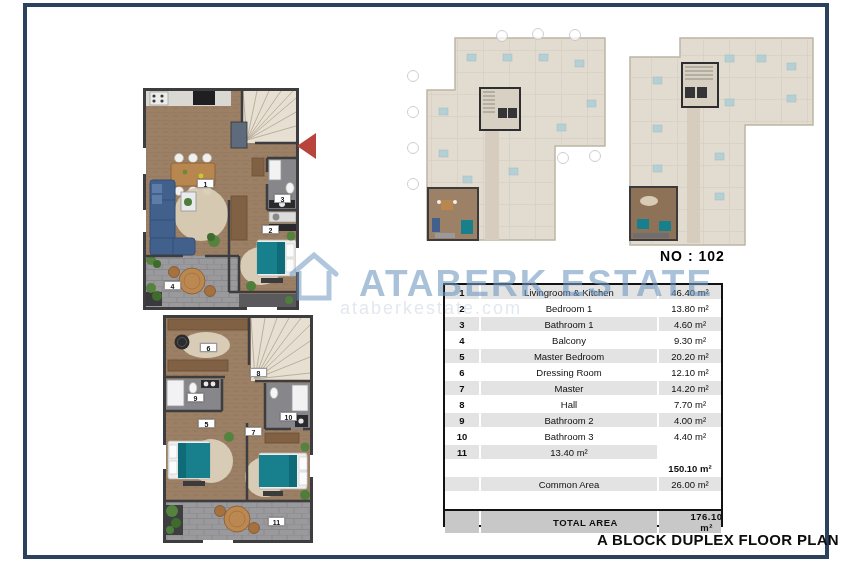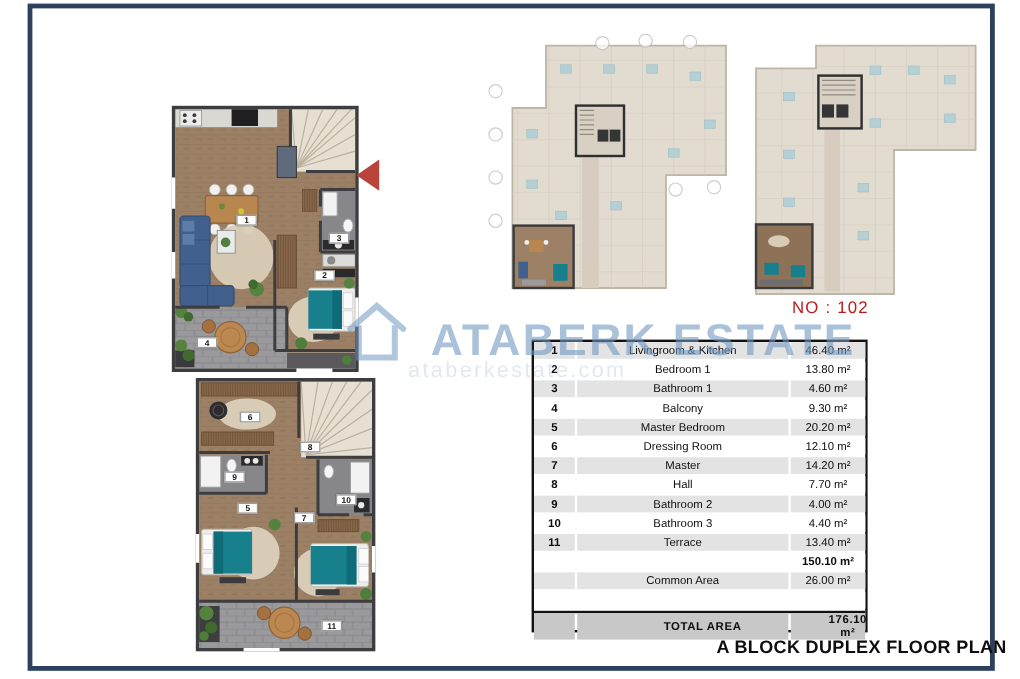--- a/index.html
+++ b/index.html
@@ -7,22 +7,22 @@
   .canvas { position:relative; width:850px; height:566px; background:#fff; overflow:hidden; }
   .frame { position:absolute; left:23px; top:3px; width:806px; height:556px;
            border:4px solid #2b415c; }
   .plan { position:absolute; }
   .room-label { position:absolute; width:17px; height:9px; background:#fff;
     border:0.5px solid #9a9a9a; box-shadow:0 0 1px rgba(0,0,0,.45);
     font-size:7px; font-weight:bold; line-height:9px; text-align:center; color:#111; z-index:3; }
   .entrance-arrow { position:absolute; left:297px; top:133px; width:0; height:0;
     border-top:13px solid transparent; border-bottom:13px solid transparent;
     border-right:19px solid #b9443c; z-index:3; }
-  .unit-no { position:absolute; left:660px; top:248px; font-size:14px; font-weight:400;
-    letter-spacing:1px; color:#b91c1c; z-index:4; }
+  .unit-no { position:absolute; left:660px; top:248px; font-size:14px; font-weight:700;
+    letter-spacing:1px; color:#000000; z-index:4; }
   .caption { position:absolute; left:597px; top:531px; font-size:15px; font-weight:700;
     letter-spacing:.3px; color:#0d0d0d; z-index:4; }
   
   .watermark { position:absolute; left:288px; top:250px; z-index:5; pointer-events:none; }
   .wm-row { display:flex; align-items:flex-end; }
   .wm-text { font-size:37px; font-weight:700; letter-spacing:2px; color:rgba(113,152,193,.6);
     line-height:1; margin-left:19px; white-space:nowrap; }
   .wm-url { font-size:18px; letter-spacing:2px; color:rgba(150,172,198,.28);
     margin:-4px 0 0 52px; white-space:nowrap; }
   
@@ -410,21 +410,20 @@
         <div class="t-room">Bathroom 2</div>
         <div class="t-area">4.00 m²</div>
       </div>
     <div class="t-row w">
         <div class="t-no">10</div>
         <div class="t-room">Bathroom 3</div>
         <div class="t-area">4.40 m²</div>
       </div>
     <div class="t-row g">
         <div class="t-no">11</div>
-        <div class="t-room">Terrace</div>
         <div class="t-area">13.40 m²</div>
       </div>
     <div class="t-row w bold">
         <div class="t-no"></div>
         <div class="t-room"></div>
         <div class="t-area">150.10 m²</div>
       </div>
     <div class="t-row g">
         <div class="t-no"></div>
         <div class="t-room">Common Area</div>

